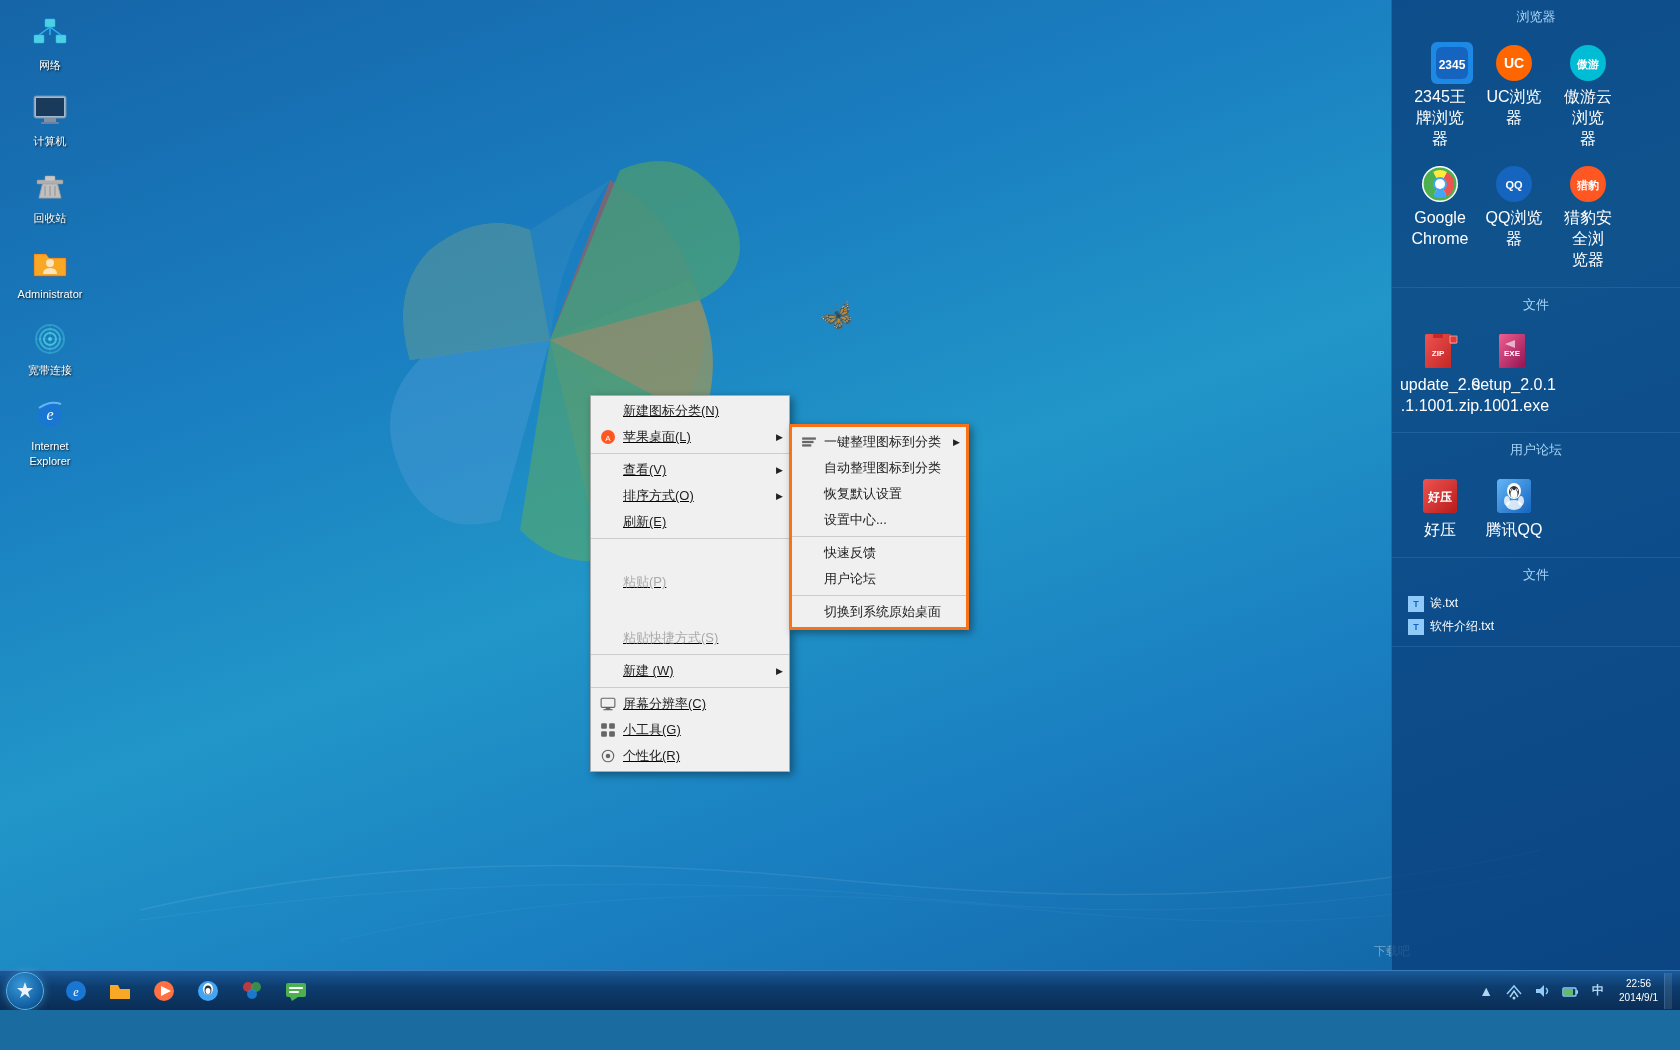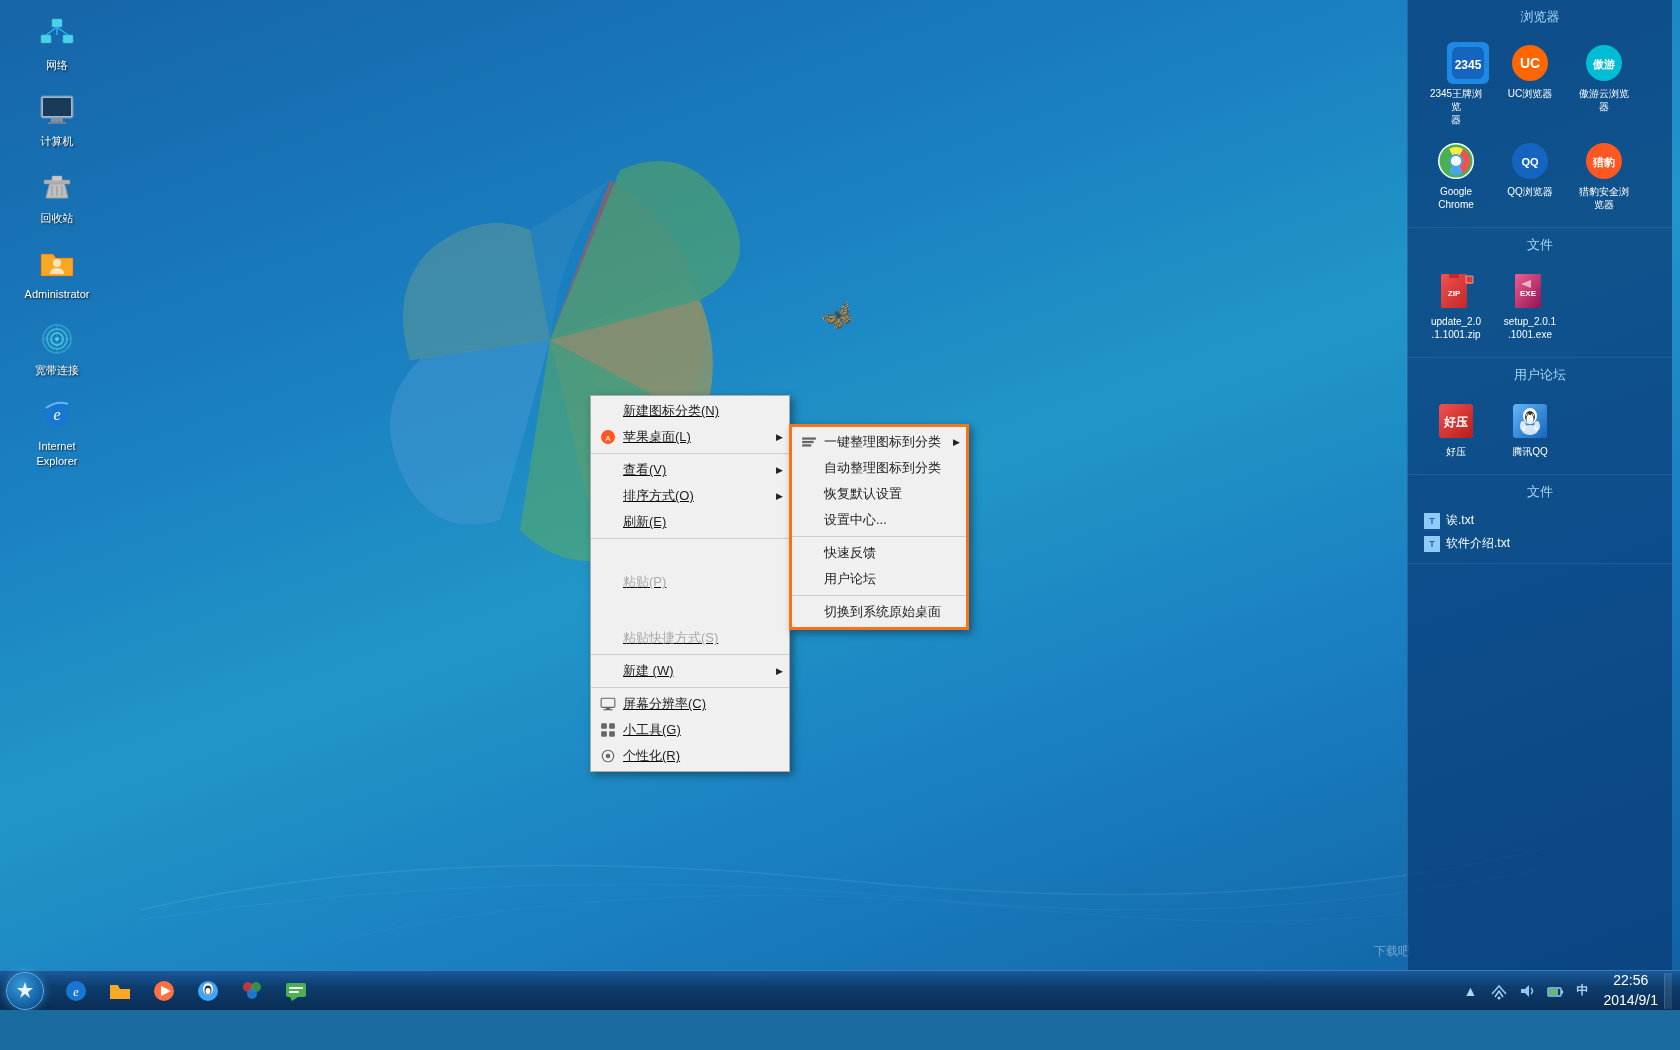--- a/index.html
+++ b/index.html
@@ -18,21 +18,21 @@
       height: 1010px;
       background: linear-gradient(160deg, #1565a8 0%, #1a7fc1 30%, #2196c8 50%, #1a7fc1 70%, #1060a0 100%);
       position: relative;
       overflow: hidden;
     }
 
     
     .desktop-icons {
       position: absolute;
       top: 10px;
-      left: 22px;
+      left: 15px;
       display: flex;
       flex-direction: column;
       gap: 10px;
     }
 
     .desktop-icon {
       display: flex;
       flex-direction: column;
       align-items: center;
       width: 70px;
@@ -53,22 +53,22 @@
       font-size: 11px;
       text-align: center;
       text-shadow: 1px 1px 2px rgba(0,0,0,0.8);
       line-height: 1.3;
     }
 
     
     #right-panel {
       position: absolute;
       top: 0;
-      right: 8px;
-      width: 265px;
+      right: 0;
+      width: 289px;
       height: 1010px;
       background: rgba(10, 60, 120, 0.75);
       border-left: 1px solid rgba(100,160,220,0.3);
     }
 
     .panel-section {
       margin-bottom: 0;
       border-bottom: 1px solid rgba(100,160,220,0.2);
       padding: 8px 10px;
     }
@@ -103,21 +103,21 @@
       height: 42px;
       border-radius: 6px;
       display: flex;
       align-items: center;
       justify-content: center;
       margin-bottom: 3px;
       font-size: 26px;
     }
     .panel-icon .icon-label {
       color: white;
-      font-size: 10px;
+      font-size: 16px;
       text-align: center;
       line-height: 1.3;
     }
 
     
     .icon-2345 { background: #1e88e5; margin-left: 24px; }
 
     
     .file-list-item {
       display: flex;
@@ -278,21 +278,21 @@
       font-size: 14px;
       color: #b0d4f0;
     }
 
     .tray-clock {
       display: flex;
       flex-direction: column;
       align-items: center;
       justify-content: center;
       color: white;
-      font-size: 14px;
+      font-size: 10px;
       line-height: 1.4;
       margin-left: 4px;
       cursor: pointer;
     }
 
     .tray-show-desktop {
       width: 8px;
       height: 36px;
       background: rgba(255,255,255,0.1);
       border-left: 1px solid rgba(100,160,220,0.3);

